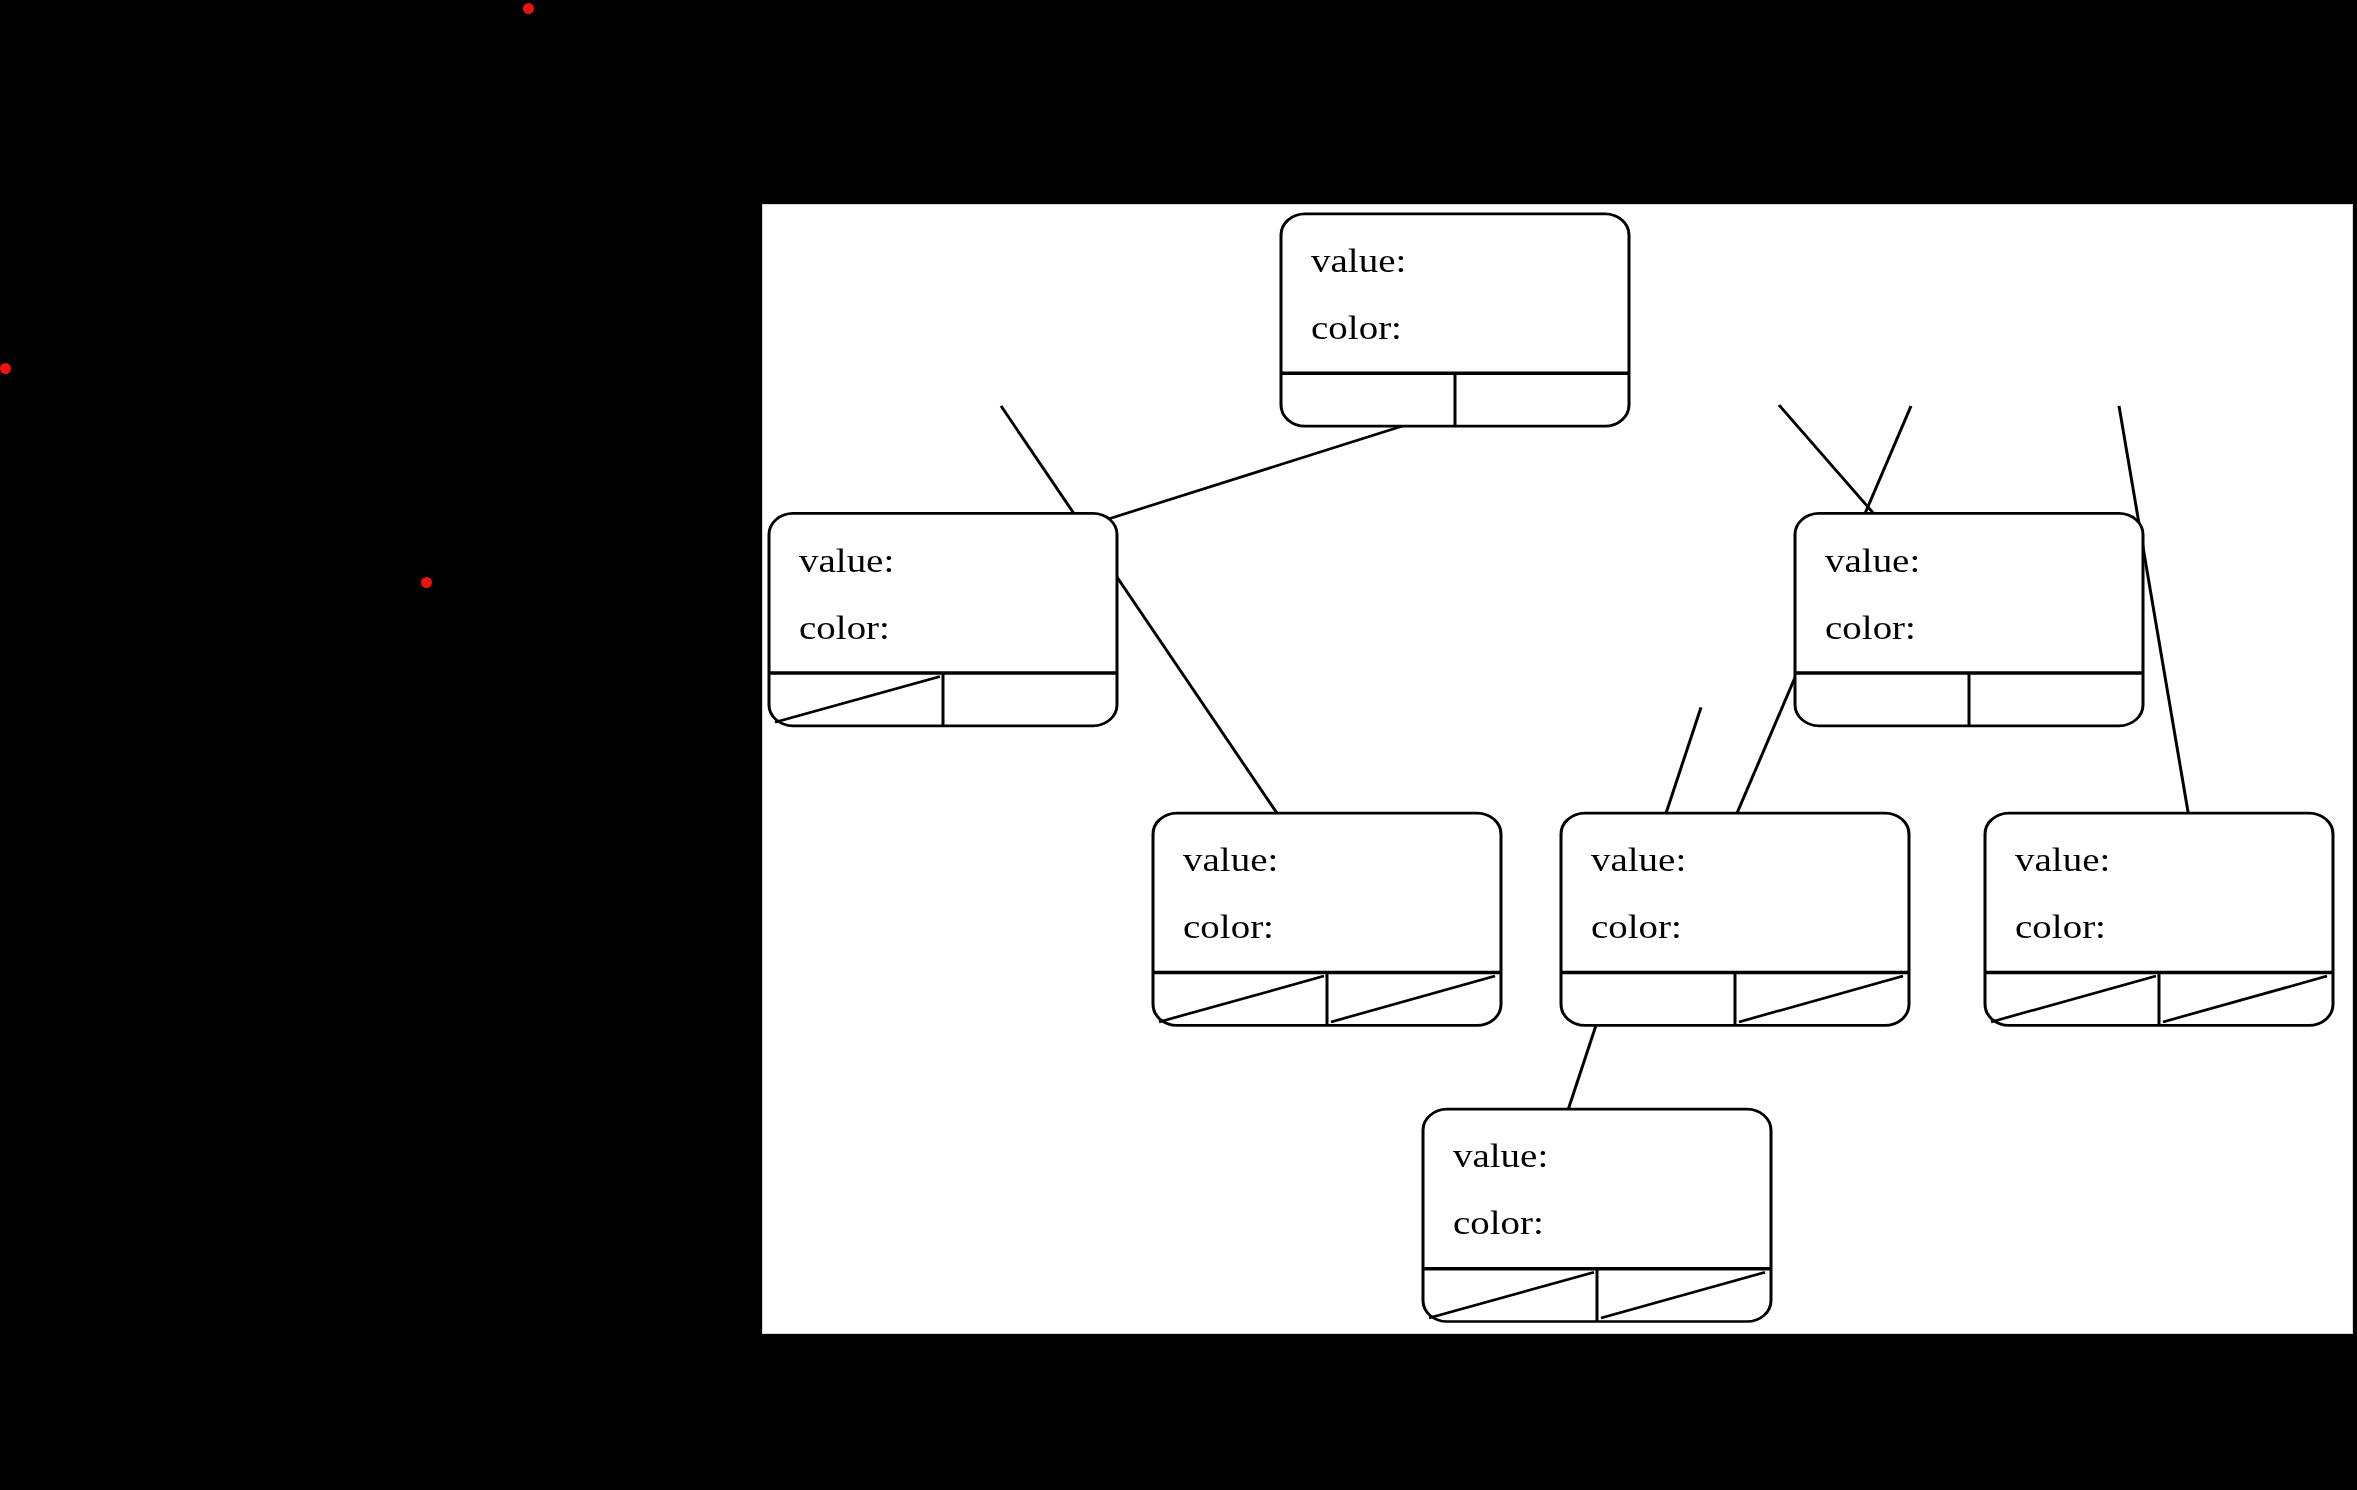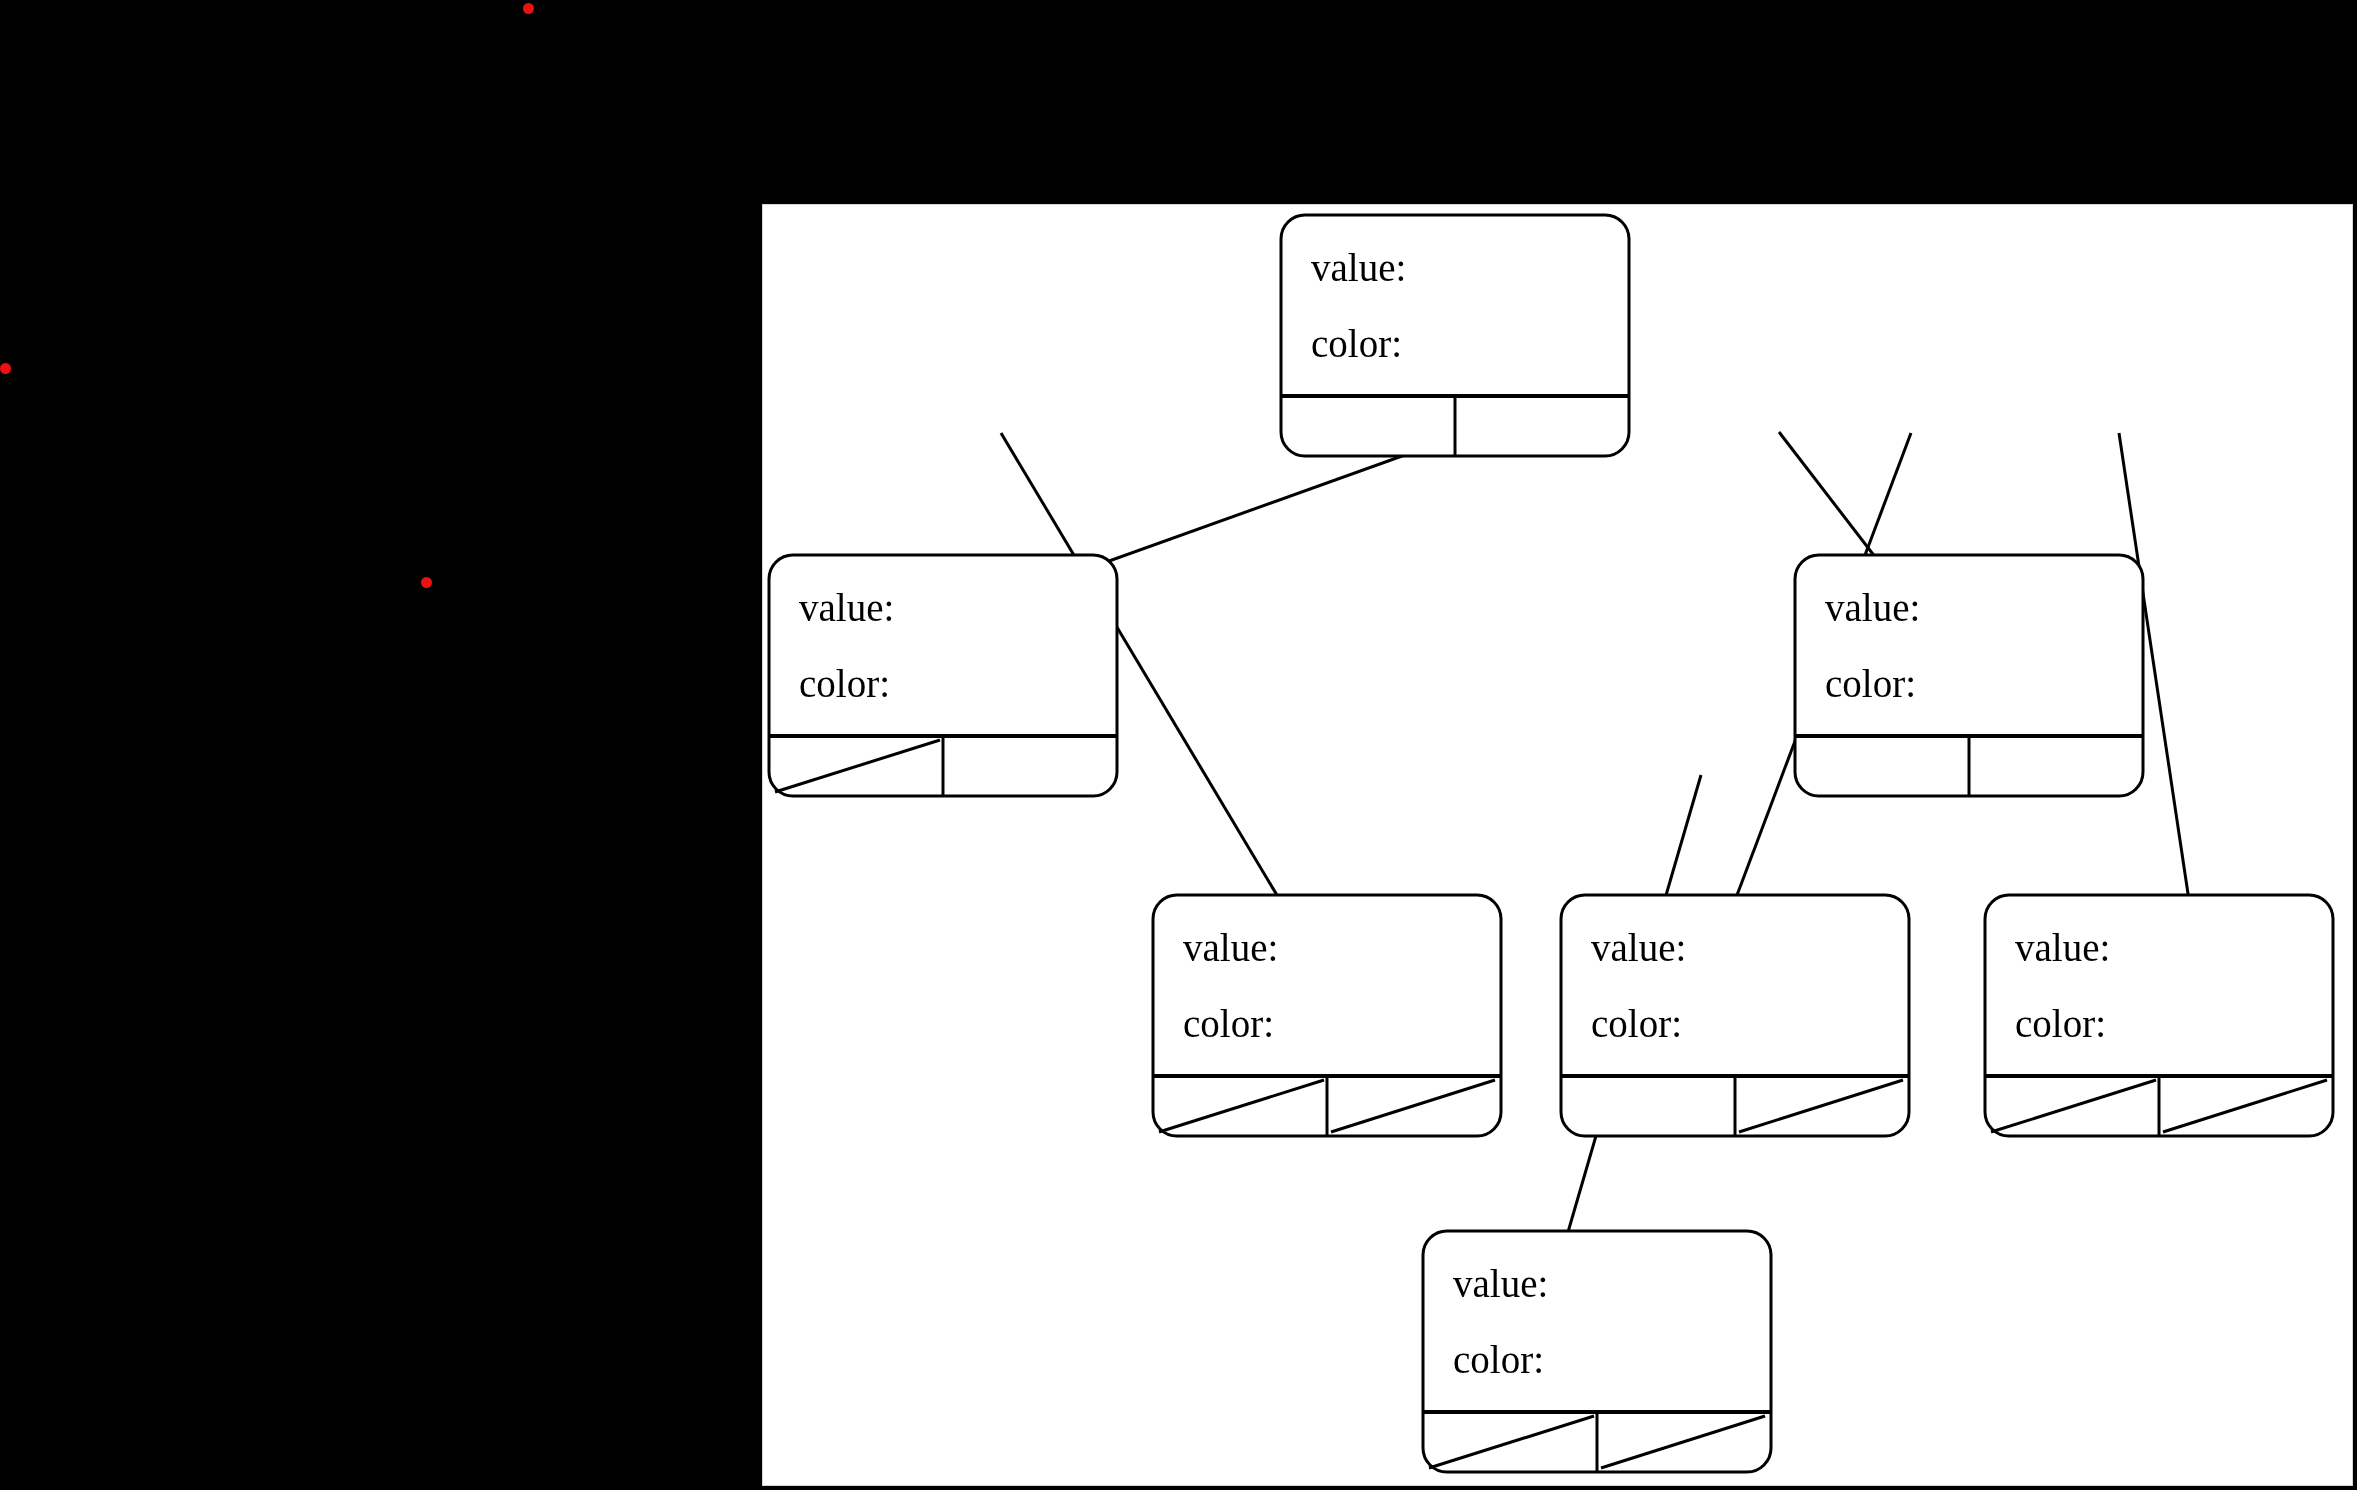--- a/index.html
+++ b/index.html
@@ -26,21 +26,21 @@
     width: 11px;
     height: 11px;
     border-radius: 50%;
     background: #ee1111;
   }
   #diagram-panel {
     position: absolute;
     left: 762px;
     top: 204px;
     width: 1591px;
-    height: 1282px;
+    height: 1130px;
     background: #ffffff;
     border: 1px solid #d5d5d5;
     box-sizing: border-box;
     overflow: hidden;
   }
   #diagram-svg {
     position: absolute;
     left: 0; top: 0;
     width: 100%;
     height: 100%;

